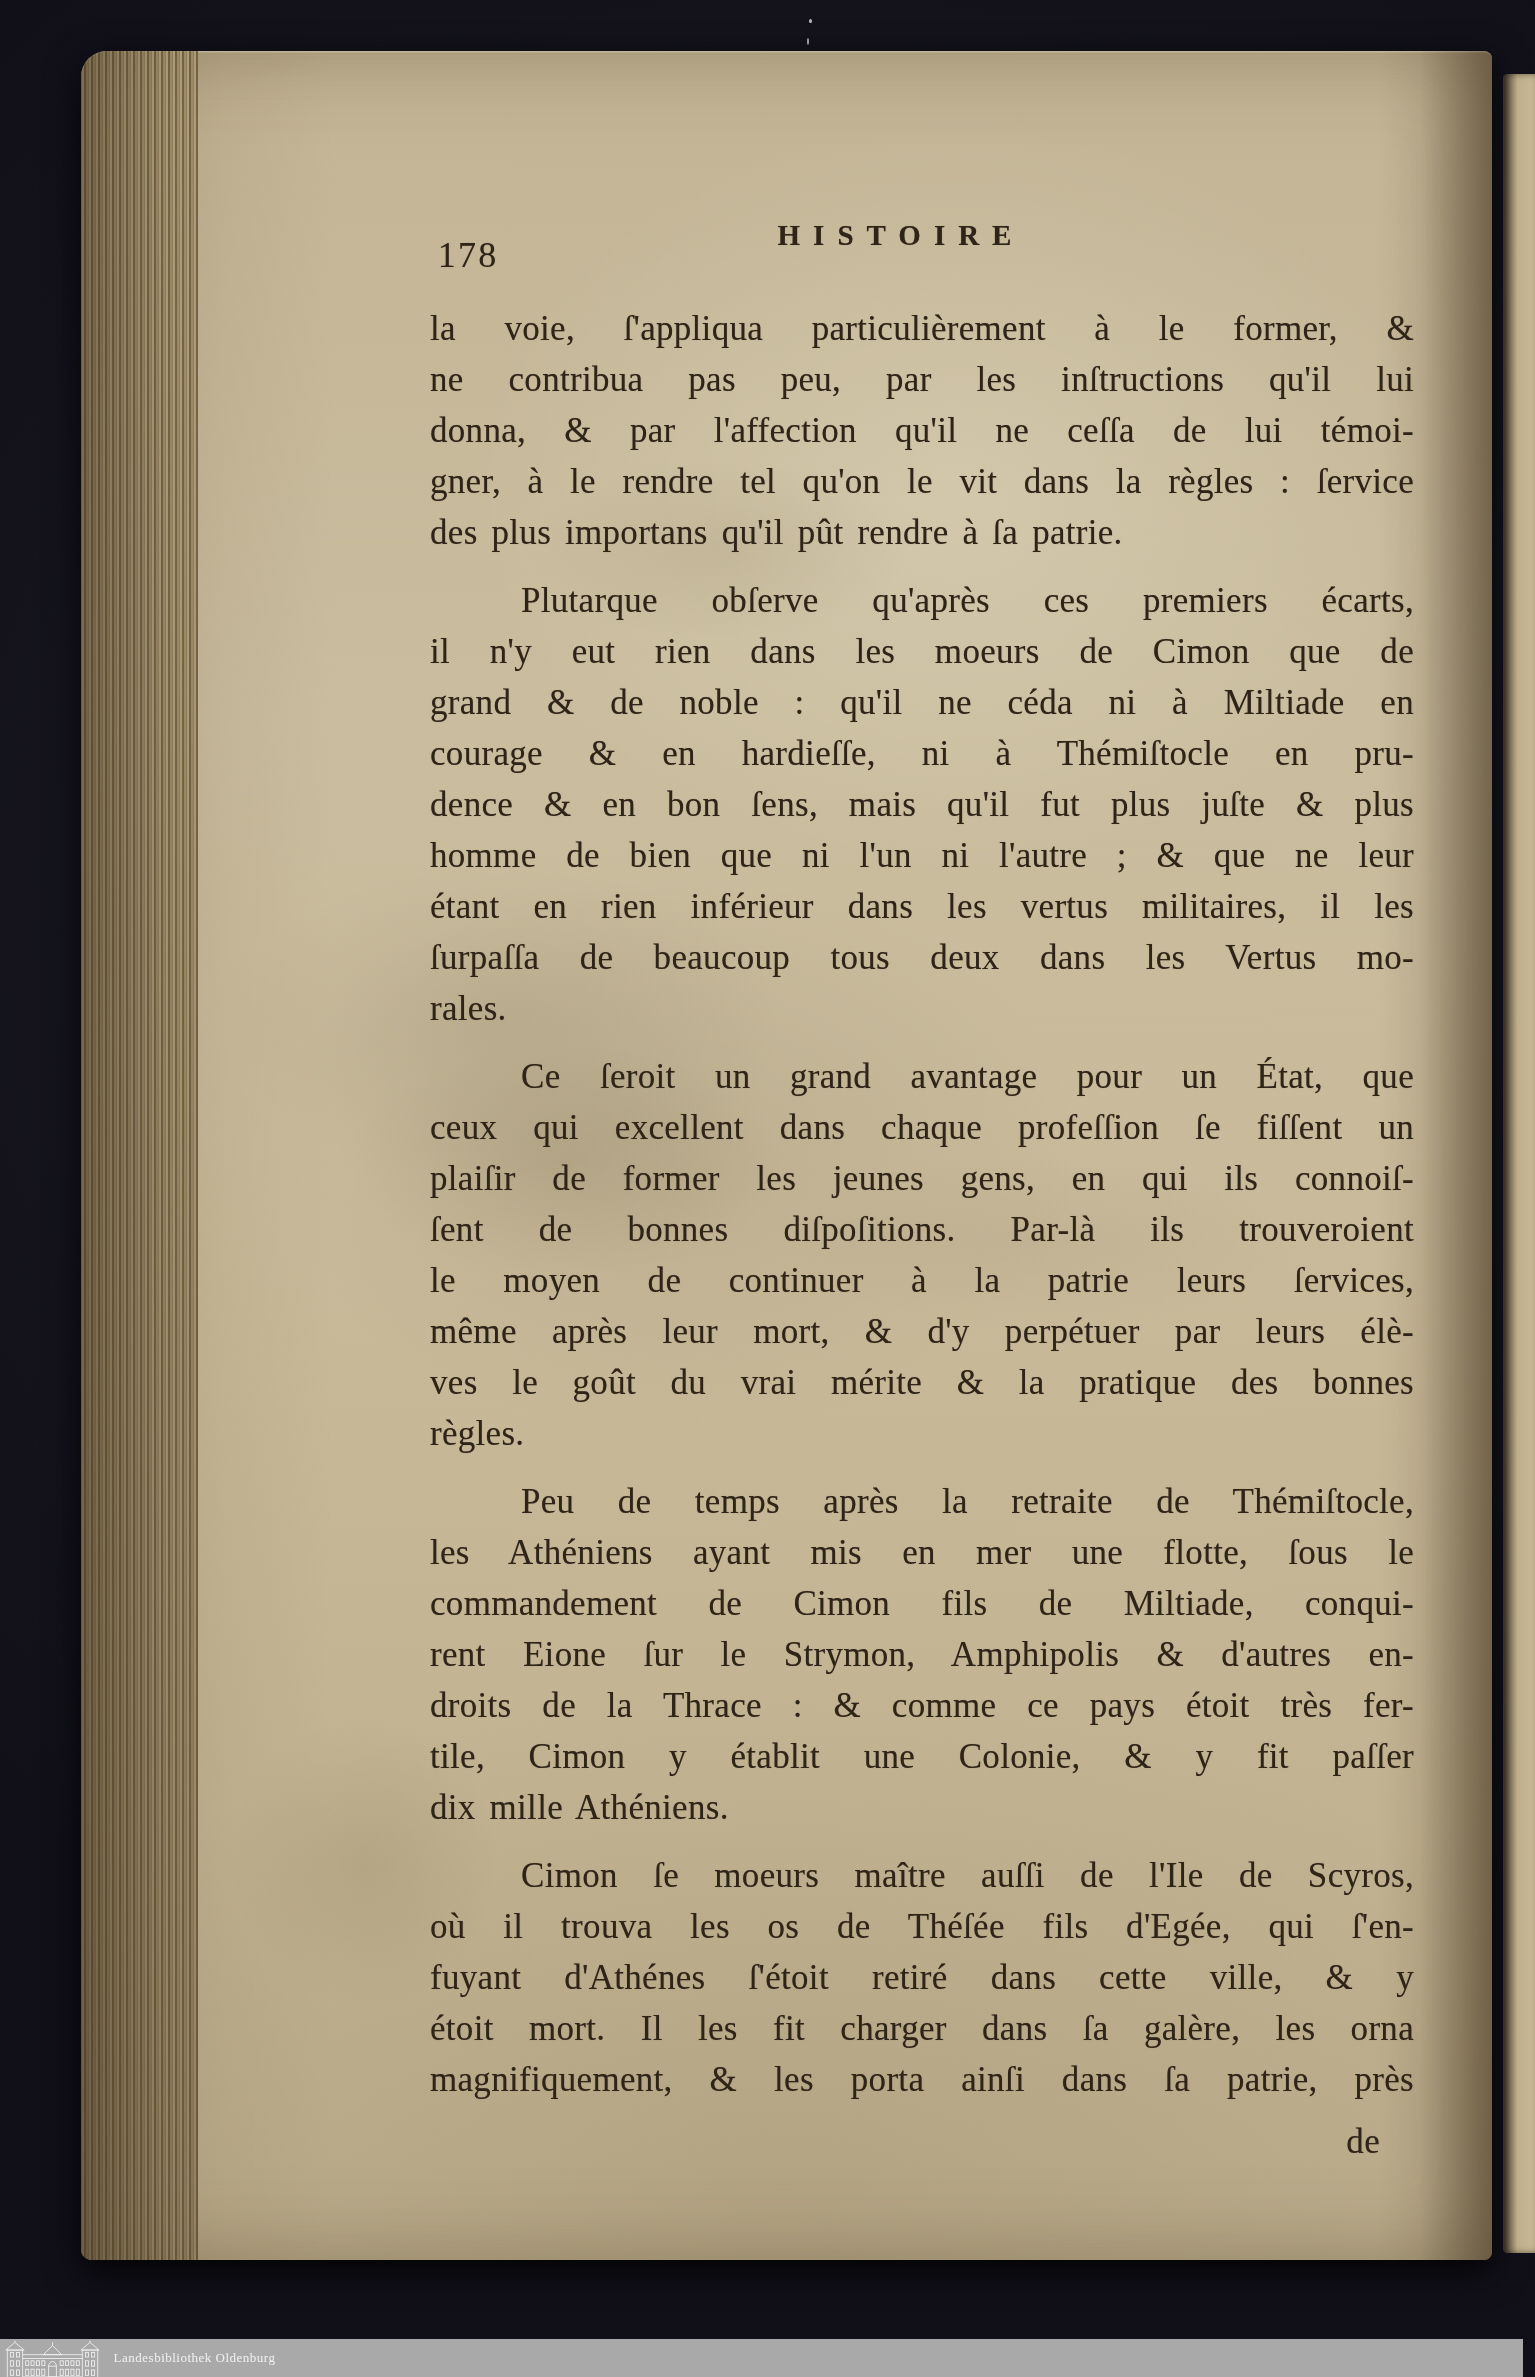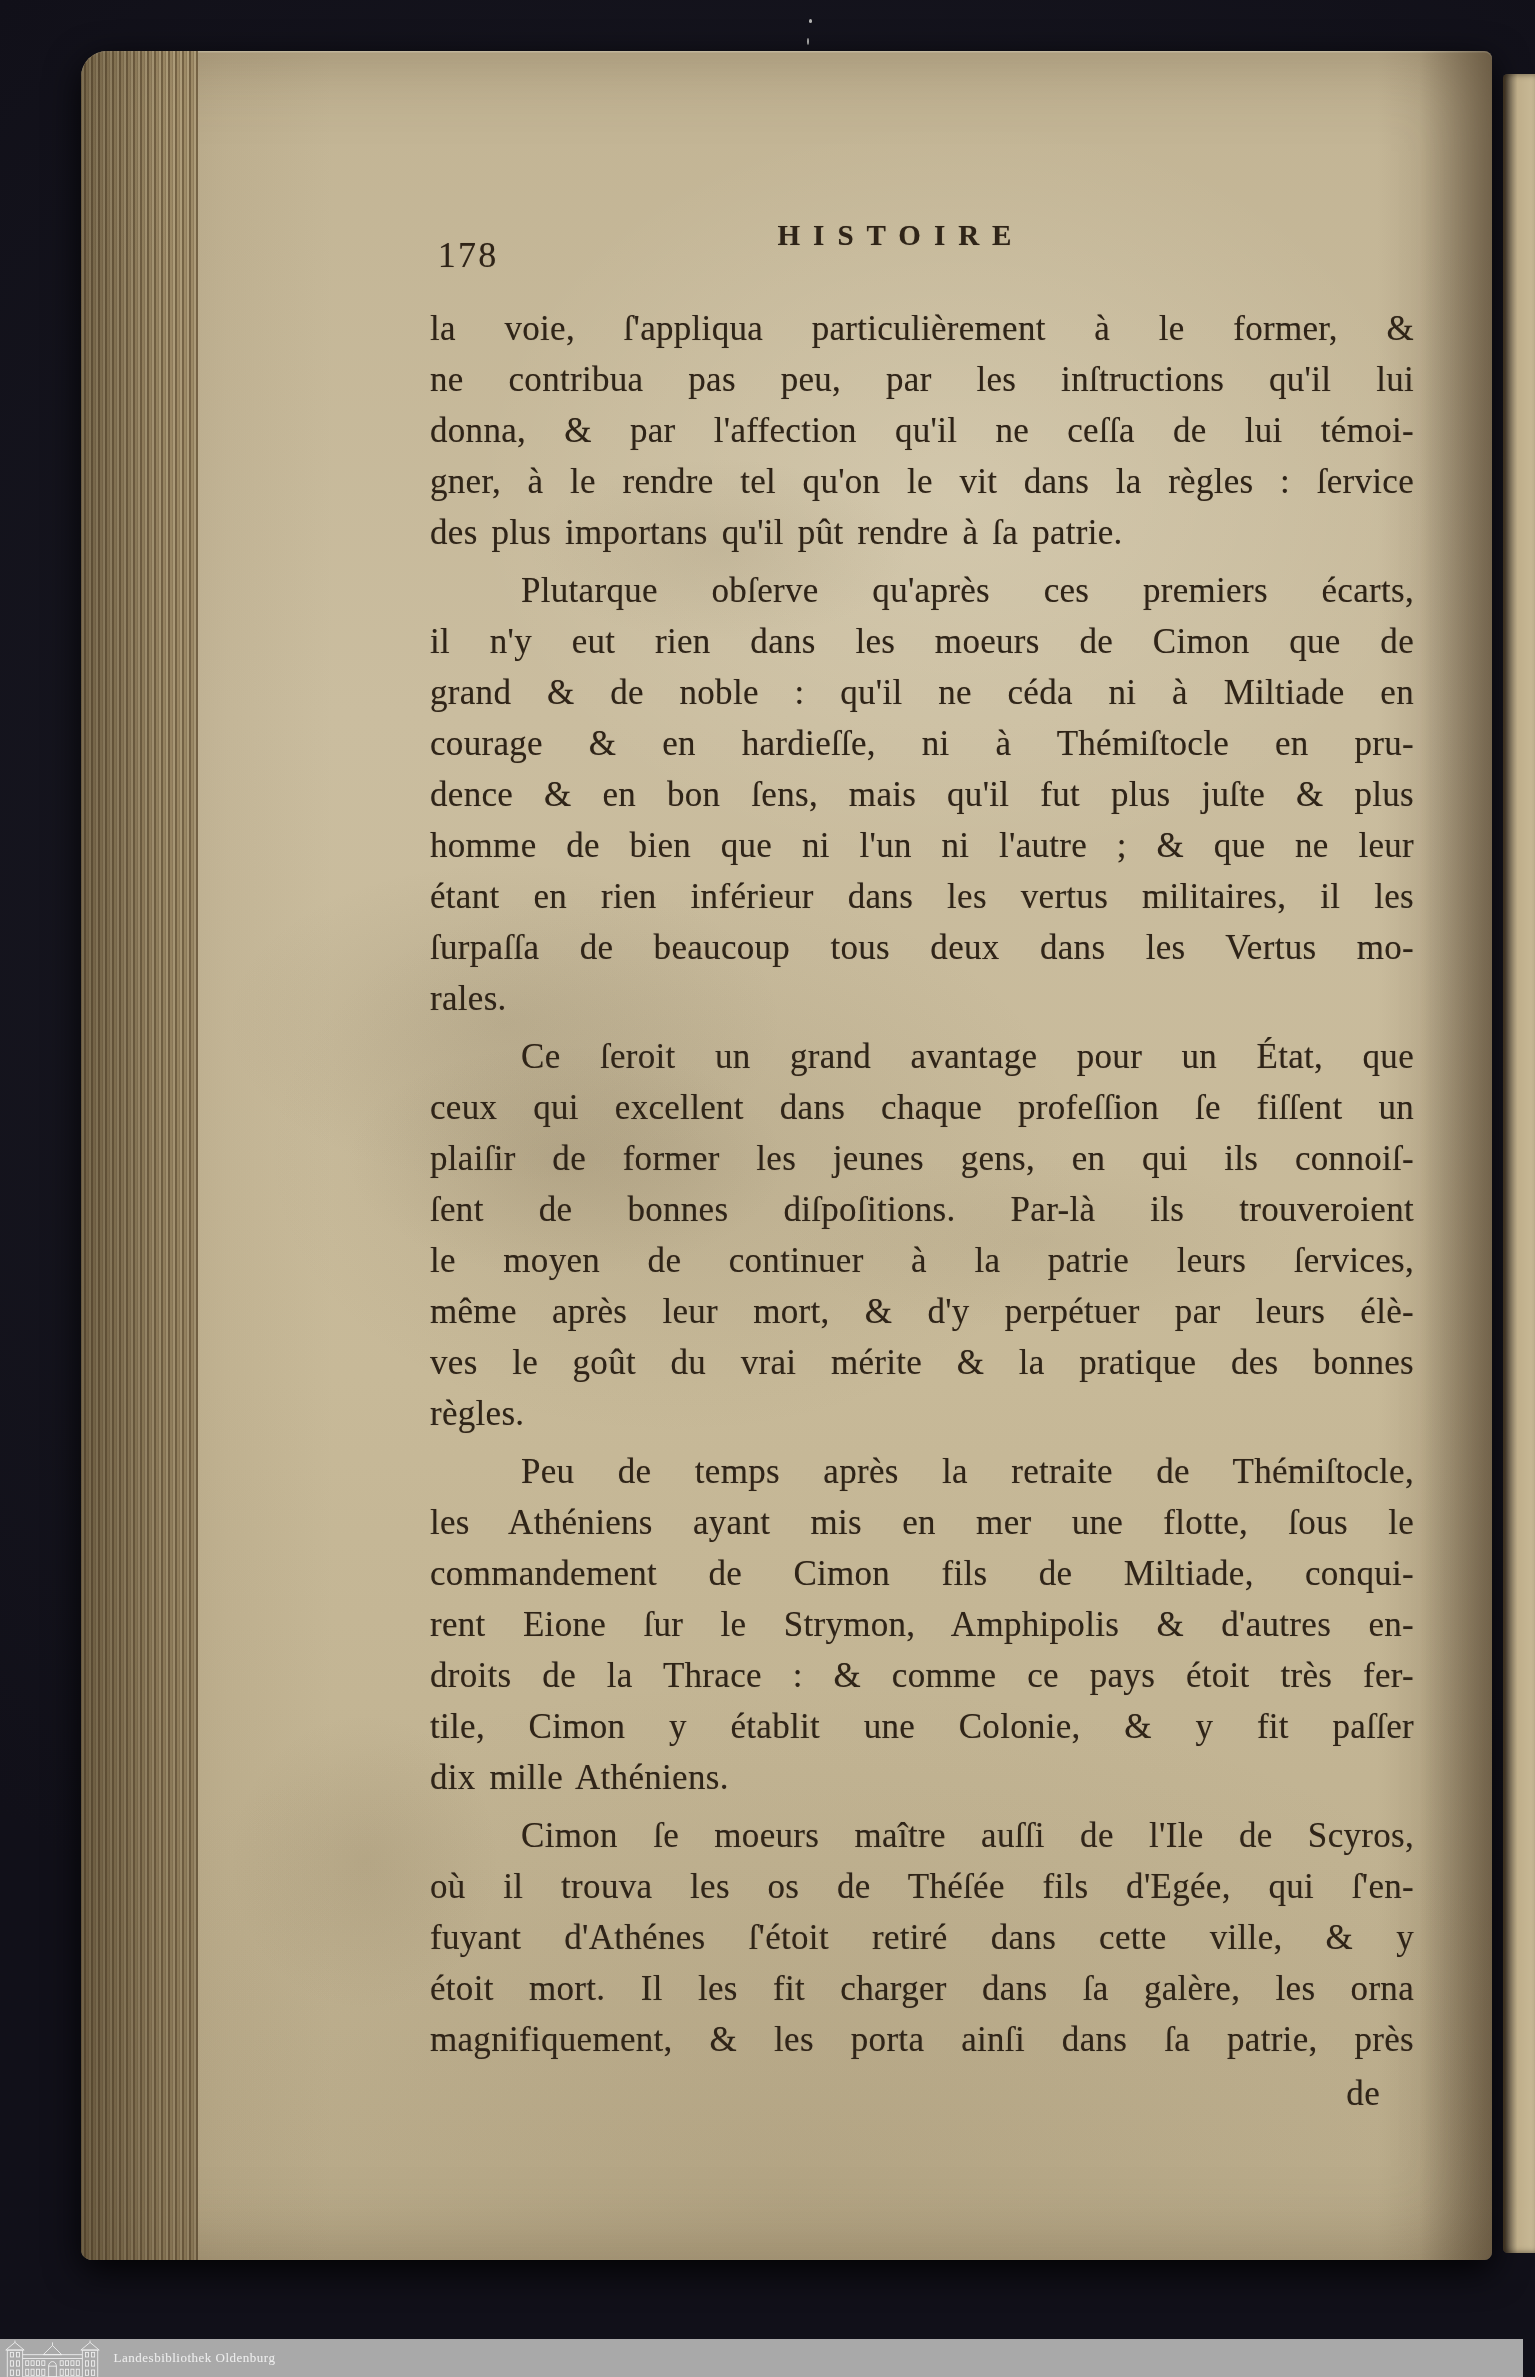--- a/index.html
+++ b/index.html
@@ -64,26 +64,26 @@
   .running-title{
     position:absolute;left:50%;transform:translateX(calc(-50% - 21px));top:168px;
     font-size:29px;font-weight:bold;letter-spacing:13px;
     text-shadow:0 0 0.8px rgba(47,36,24,.45);
   }
   .text-block{
     position:absolute;top:244px;left:0;width:984px;
     font-size:35px;line-height:51px;word-spacing:.14em;letter-spacing:0.3px;
     text-shadow:0 0 0.8px rgba(47,36,24,.38);
   }
-  .para{margin-top:7px;}
+  .para{margin-top:17px;}
   .para:first-child{margin-top:8px;}
   .line{text-align:justify;text-align-last:justify;text-justify:inter-word;white-space:normal;}
   .line.flush{text-align-last:left;}
   .para.indent .line.first{padding-left:91px;}
-  .catchword-row{margin-top:3px;text-align:right;padding-right:34px;}
+  .catchword-row{margin-top:11px;text-align:right;padding-right:34px;}
 
   
   .footer-bar{
     position:absolute;left:0;right:12px;bottom:0;height:38px;background:#a9a9a9;
     display:flex;align-items:flex-end;
   }
   .building{margin-left:4.6px;flex:0 0 auto;display:block;}
   .library-label{
     margin:0 0 10.7px 14px;font-size:13px;letter-spacing:0.5px;color:#ececec;
     font-family:"Liberation Serif","DejaVu Serif",serif;

